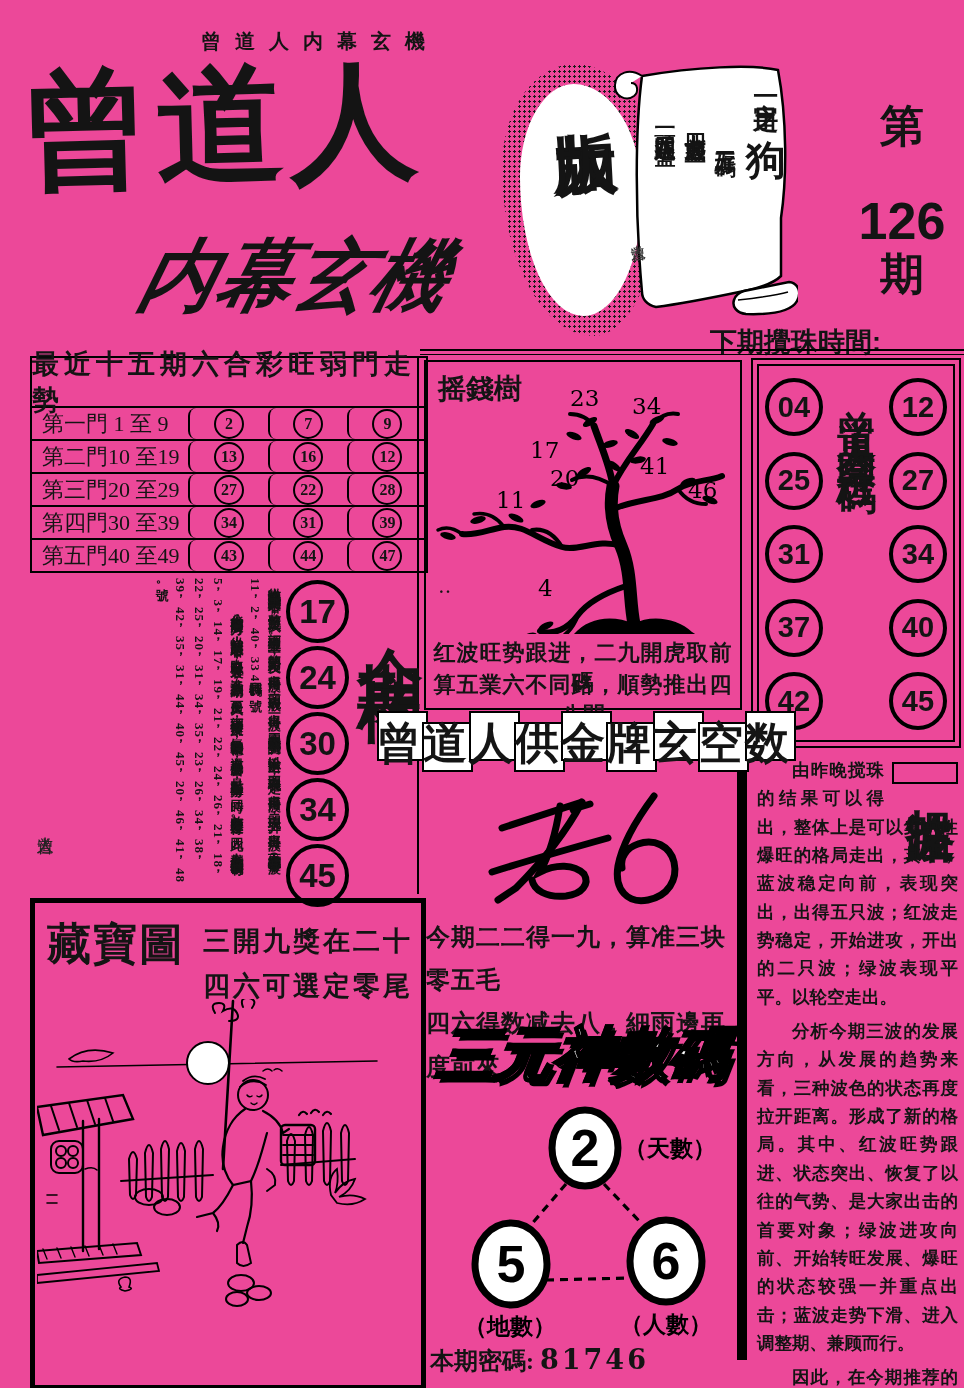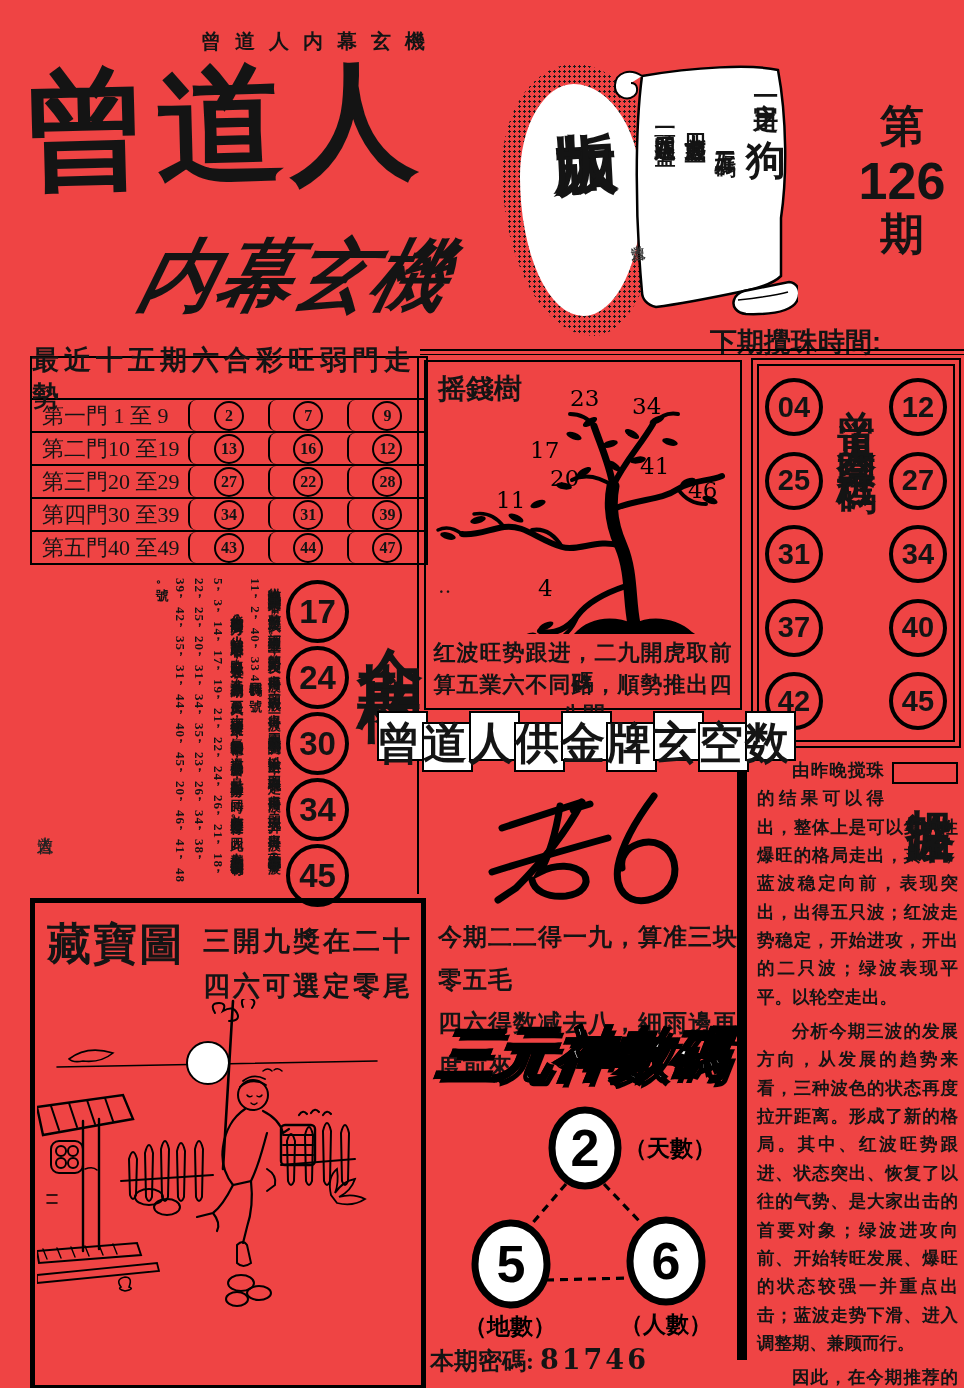--- a/index.html
+++ b/index.html
@@ -1,16 +1,16 @@
 <!DOCTYPE html>
 <html><head>
 <meta charset="utf-8">
 <style>
   html,body{margin:0;padding:0;background:#888;}
-  #page{position:relative;width:964px;height:1388px;background:#ef4444;color:#141414;
+  #page{position:relative;width:964px;height:1388px;background:#ec4899;color:#141414;
         font-family:"Liberation Serif","DejaVu Serif",serif;overflow:hidden;}
   .abs{position:absolute;}
   .v{writing-mode:vertical-rl;text-orientation:mixed;}
   .center{display:flex;align-items:center;justify-content:center;}
 
   
   .top-small{left:0;top:28px;width:640px;text-align:center;font-size:20px;font-weight:700;letter-spacing:14px;}
   .title-main{left:22px;top:62px;font-size:128px;font-weight:700;letter-spacing:6px;line-height:1;transform:rotate(-1.5deg);}
   .title-sub{left:142px;top:238px;font-size:76px;font-weight:900;font-style:italic;line-height:1;
              transform:skewX(-14deg) scaleY(1.04);letter-spacing:1px;font-family:"Liberation Sans",sans-serif;}
@@ -22,33 +22,33 @@
   .stamp-text{position:absolute;left:50%;top:18px;transform:translateX(-50%) rotate(-3deg);
               font-size:64px;line-height:1.08;font-weight:700;writing-mode:vertical-rl;text-orientation:upright;}
   .scroll{left:606px;top:56px;width:192px;height:262px;}
   .scroll-text{position:absolute;left:40px;top:26px;height:205px;writing-mode:vertical-rl;font-weight:600;}
   .scroll-col{margin-left:7px;font-size:21px;letter-spacing:2px;line-height:1.1;}
   .sc1{font-size:25px;}
   .sc1 .big{font-size:40px;margin-top:10px;display:inline-block;}
   .scroll-sig{position:absolute;left:20px;top:178px;font-size:15px;color:#333;transform:rotate(-8deg);line-height:1.15;}
   .issue{left:856px;top:102px;width:92px;text-align:center;}
   .issue .zi{font-size:44px;font-weight:600;line-height:1.15;}
-  .issue .num{font-size:52px;font-weight:700;line-height:1.1;font-family:"Liberation Sans",sans-serif;}
+  .issue .num{font-size:52px;font-weight:700;line-height:1.1;font-family:"Liberation Sans",sans-serif;margin-top:40px;}
   .next-draw{left:710px;top:324px;font-size:27px;font-weight:700;font-family:"Liberation Sans",sans-serif;}
 
   
   .hline-mid{left:420px;top:349px;width:544px;height:3px;border-top:2px solid #000;border-bottom:1px solid #000;}
   .vline-left{left:417px;top:356px;height:538px;width:0;border-left:2px solid #000;}
   .divider-bar{left:737px;top:756px;width:10px;height:604px;background:#000;}
 
   
   .ttable{left:30px;top:356px;width:394px;border:2px solid #000;}
   .ttable .trow{display:flex;border-top:2px solid #000;}
   .ttable .trow:first-child{border-top:none;}
-  .tt-title{height:40px;font-size:27px;font-weight:700;letter-spacing:5px;width:100%;}
+  .tt-title{height:48px;font-size:27px;font-weight:700;letter-spacing:5px;width:100%;}
   .tcell{border-left:2px solid #000;display:flex;align-items:center;justify-content:center;}
   .tcell:first-child{border-left:none;}
   .c-label{width:148px;font-size:22px;justify-content:flex-start;padding-left:10px;}
   .c-num{width:78px;}
   .thead .tcell{font-size:20px;font-weight:600;height:34px;}
   .tdata .tcell{height:31px;border-radius:8px;}
   .tnum{display:inline-flex;width:26px;height:26px;border:2px solid #000;border-radius:50%;
         align-items:center;justify-content:center;font-size:16px;font-weight:600;}
 
   
@@ -85,21 +85,21 @@
   .gold span{position:relative;display:inline-block;font-size:44px;font-weight:900;line-height:1;
              font-family:"Liberation Sans",sans-serif;padding:0 1px;z-index:1;}
   .gold span::before{content:"";position:absolute;left:-2px;right:-3px;top:-4px;bottom:-2px;
              border:2px solid #000;transform:translate(3px,-6px);z-index:-1;background:#fff;}
   .gold span:nth-child(even)::before{transform:translate(2px,5px);}
 
   
   .scribble{left:486px;top:776px;}
 
   
-  .calc{left:426px;top:916px;width:314px;font-size:24px;font-weight:700;line-height:1.8;letter-spacing:1px;padding-left:12px;}
+  .calc{left:426px;top:916px;width:314px;font-size:24px;font-weight:700;line-height:1.8;letter-spacing:1px;}
 
   
   .sy-title{left:426px;top:1016px;width:314px;text-align:center;font-size:58px;font-weight:900;font-style:italic;
             font-family:"Liberation Sans",sans-serif;transform:skewX(-8deg);color:#fff;
             -webkit-text-stroke:2.5px #000;
             text-shadow:5px 5px 0 #000,-1px -1px 0 #000,1px -1px 0 #000,-1px 1px 0 #000,1px 1px 0 #000;}
   .sy-svg{left:428px;top:1098px;}
   .password{left:430px;top:1344px;font-size:24px;font-weight:600;}
   .password b{font-size:27px;letter-spacing:3px;font-family:"DejaVu Serif",serif;}
 

